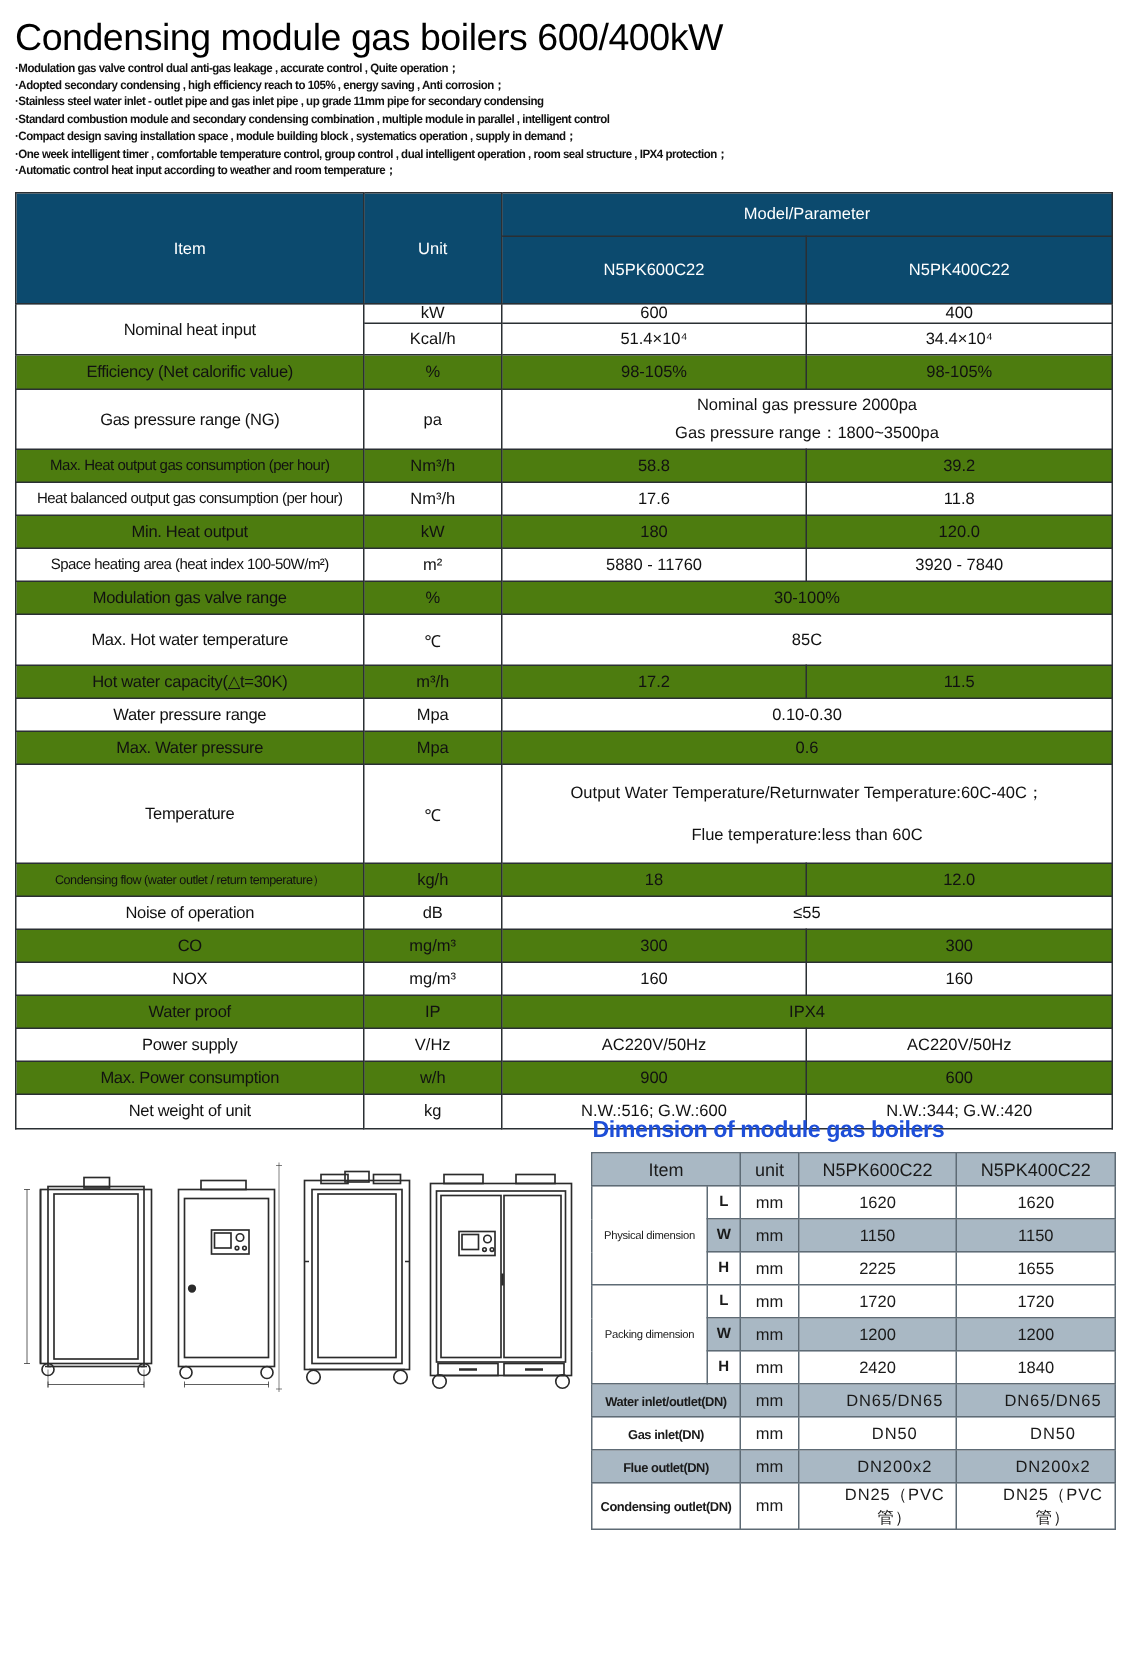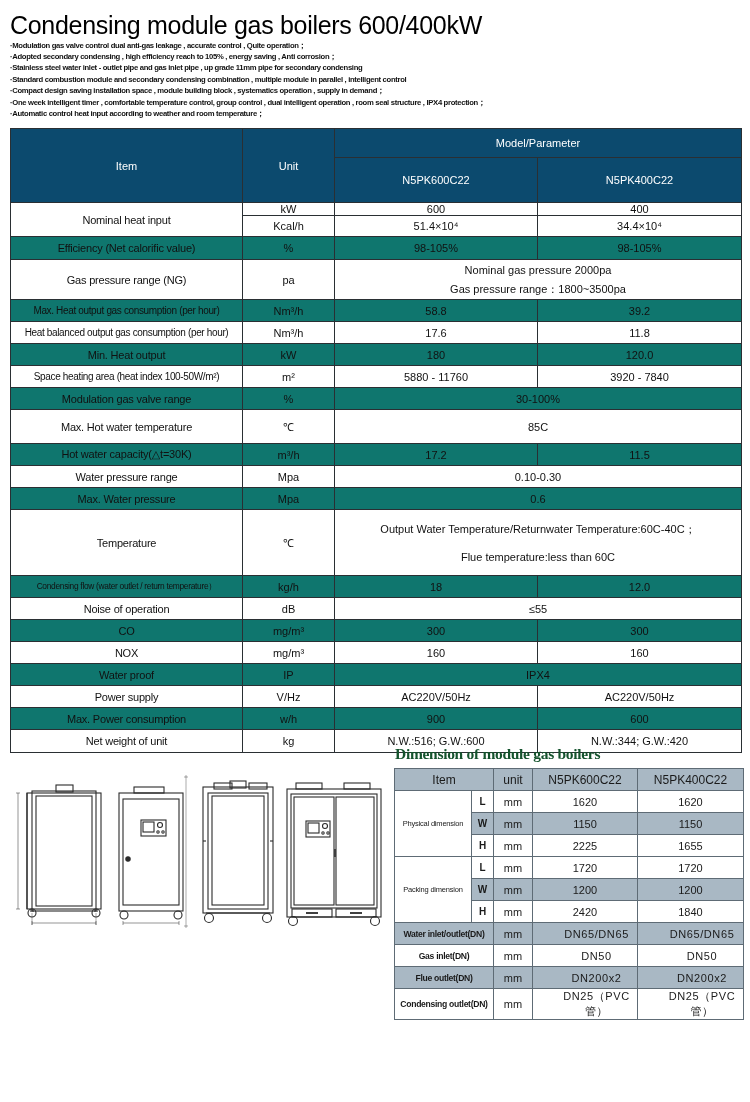--- a/index.html
+++ b/index.html
@@ -60,21 +60,21 @@
   th.hdr-model { font-size: 15px; }
   th.hdr-sku { font-size: 11px; font-weight: normal; }
   td.lbl {
     text-align: left;
     padding-left: 5px;
     font-size: 11px;
     letter-spacing: -0.2px;
   }
   td.lbl.tiny { font-size: 8.4px; letter-spacing: -0.3px; }
   td.lbl.small { font-size: 10px; letter-spacing: -0.35px; }
-  tr.shade td { background: #0f766e; }
+  tr.shade td { background: #4d7c0f; }
   td.shade { background: #aeb9c3; }
   .multiline { text-align: center; line-height: 19px; font-size: 12px; }
   .tempcell { text-align: left; padding-left: 28px; line-height: 28px; font-size: 12px; }
 
   
   .notes { margin: 5px 0 0 10px; }
   .note-line {
     font-size: 8.6px;
     line-height: 12.5px;
     letter-spacing: -0.25px;
@@ -85,22 +85,22 @@
   .note-head { font-weight: 600; }
 
   
   .bottom { position: relative; margin-top: 4px; height: 262px; }
   .drawings {
     position: absolute; left: 6px; top: 6px;
     width: 380px; height: 200px;
   }
   .dim-block { position: absolute; left: 394px; top: -12px; width: 350px; }
   .dim-title {
-    font-size: 15.5px; font-weight: bold; color: #14532d;
-    letter-spacing: -0.3px; margin: 0 0 5px 1px; font-family: Liberation Serif, serif;
+    font-size: 15.5px; font-weight: bold; color: #1d4ed8;
+    letter-spacing: -0.3px; margin: 0 0 5px 1px;
   }
   table.dim {
     width: 349px; border-collapse: collapse; table-layout: fixed;
   }
   table.dim td {
     border: 1px solid #5e6b75;
     text-align: center; vertical-align: middle;
     font-size: 11px; height: 22px; padding: 0 1px; background: #fff;
   }
   table.dim td.hdr { background: #a9b8c4; font-weight: normal; font-size: 12px; }

